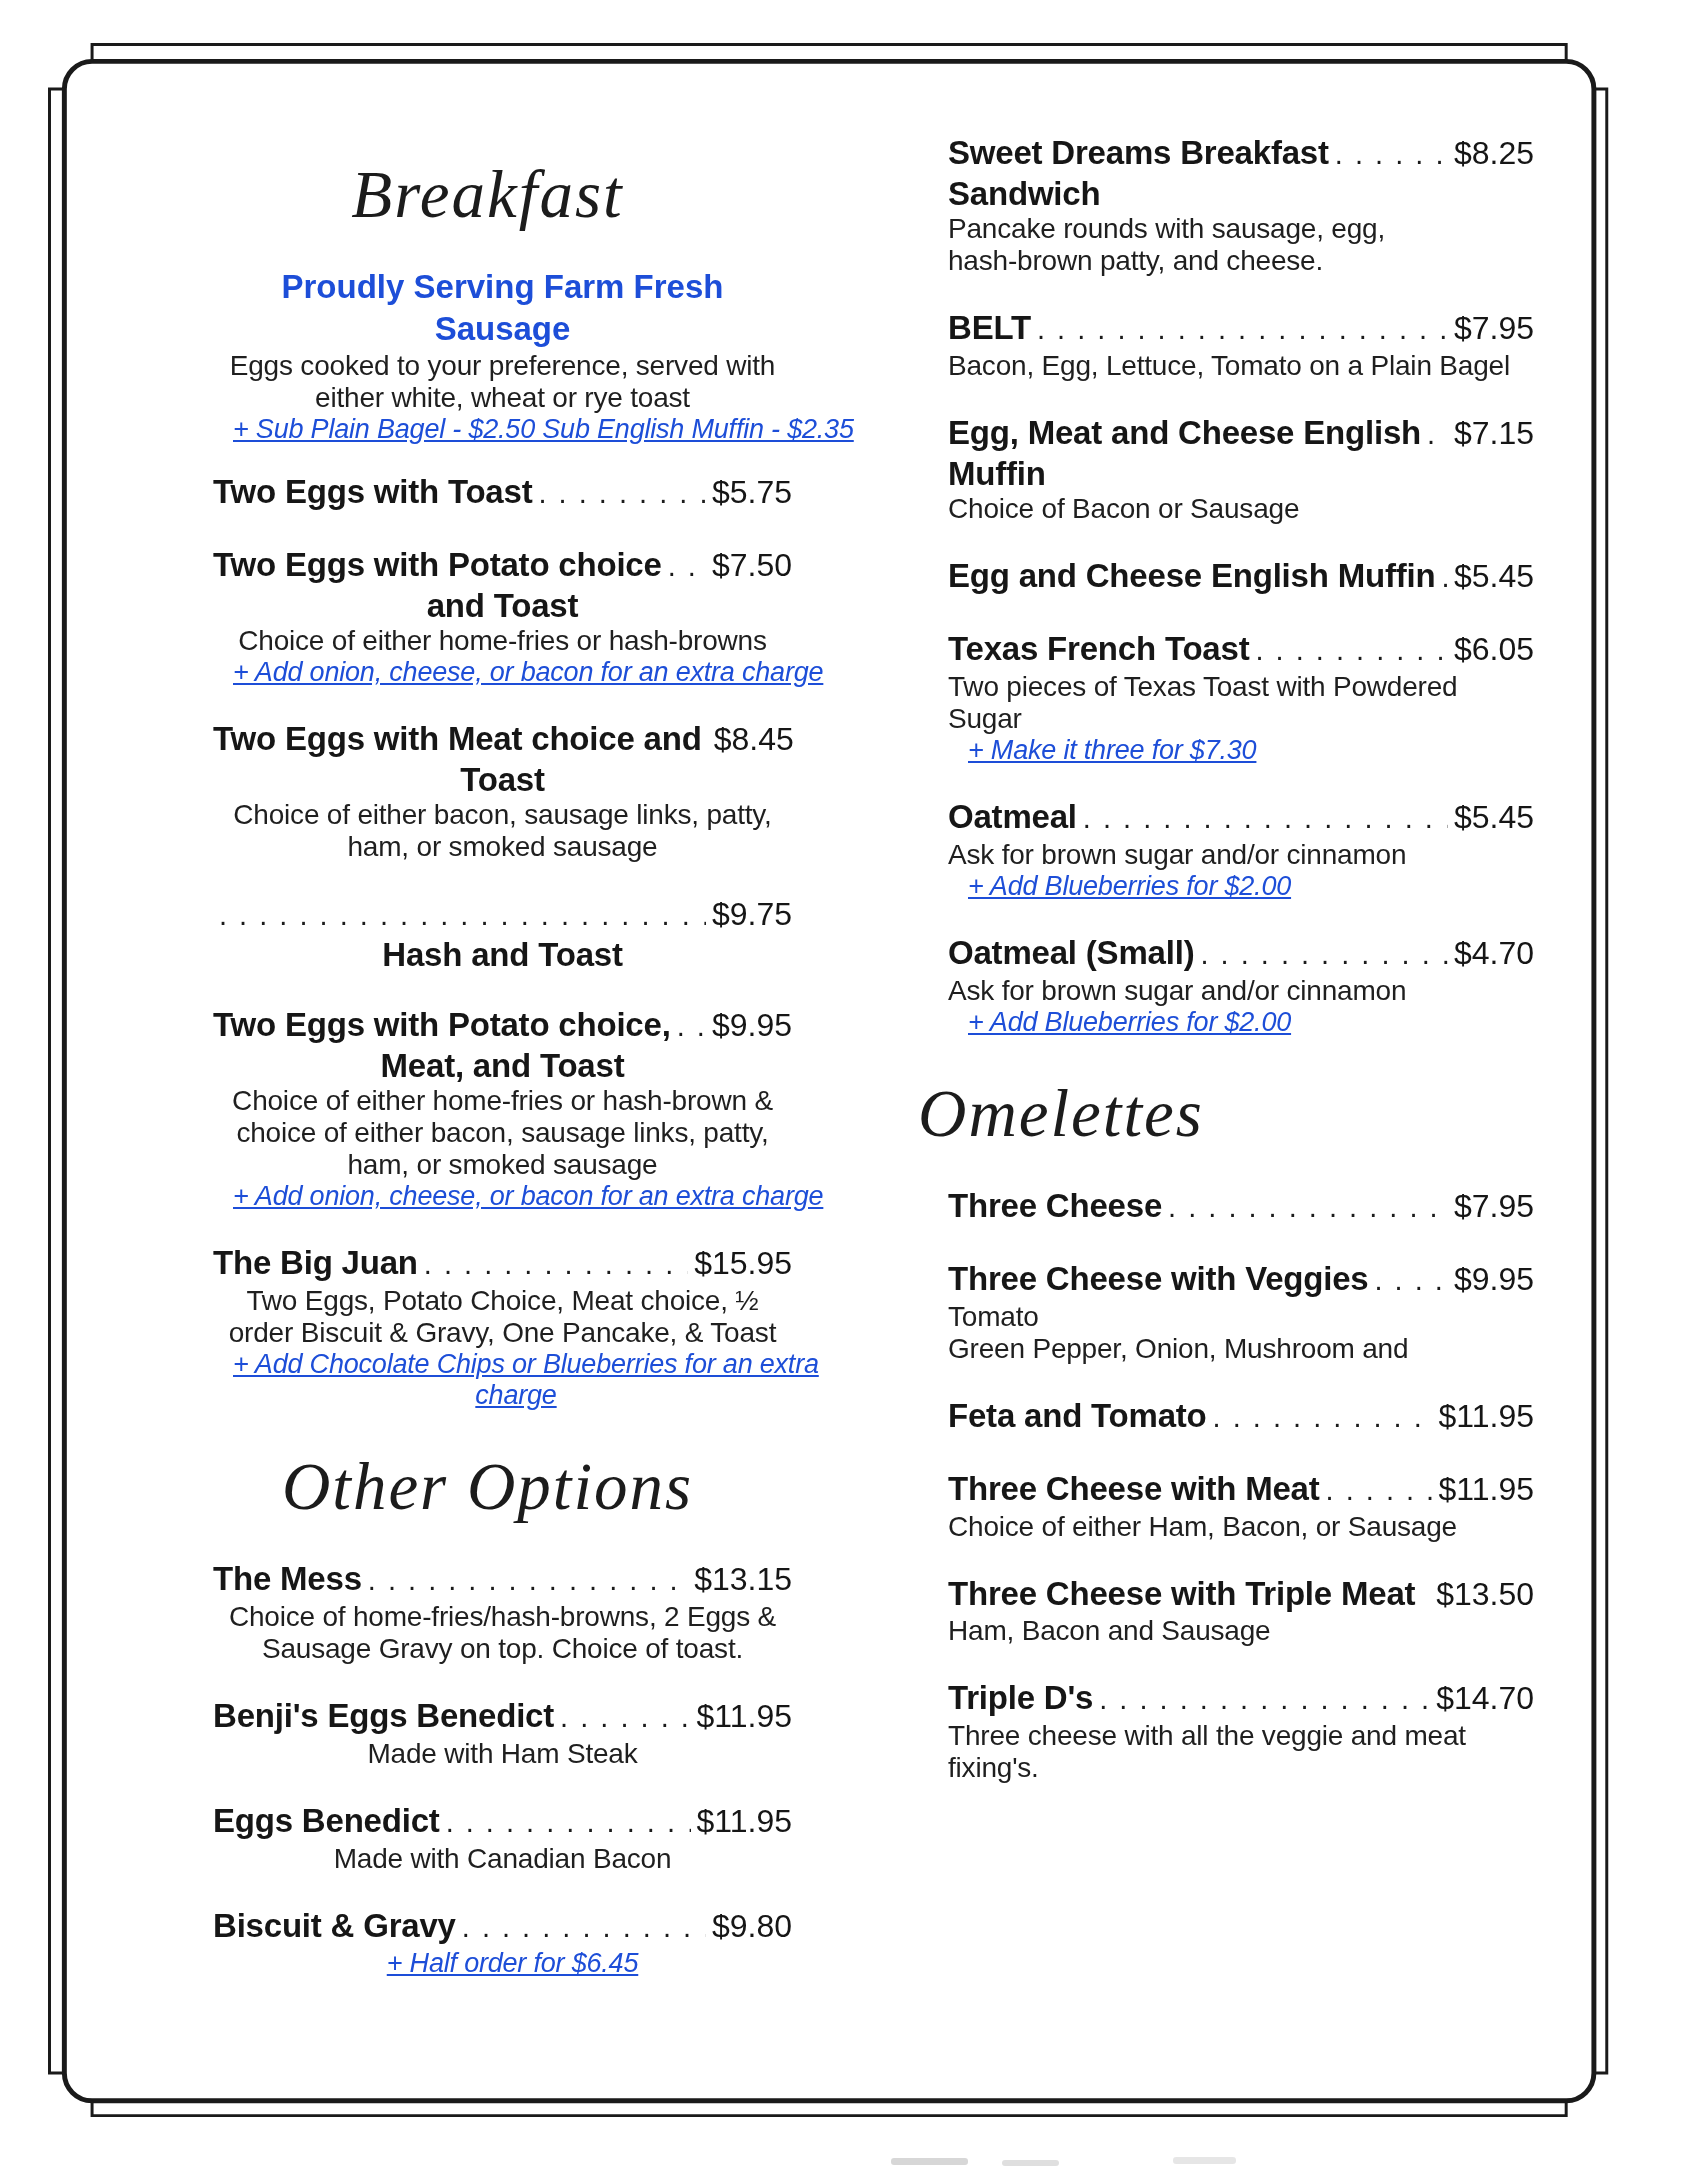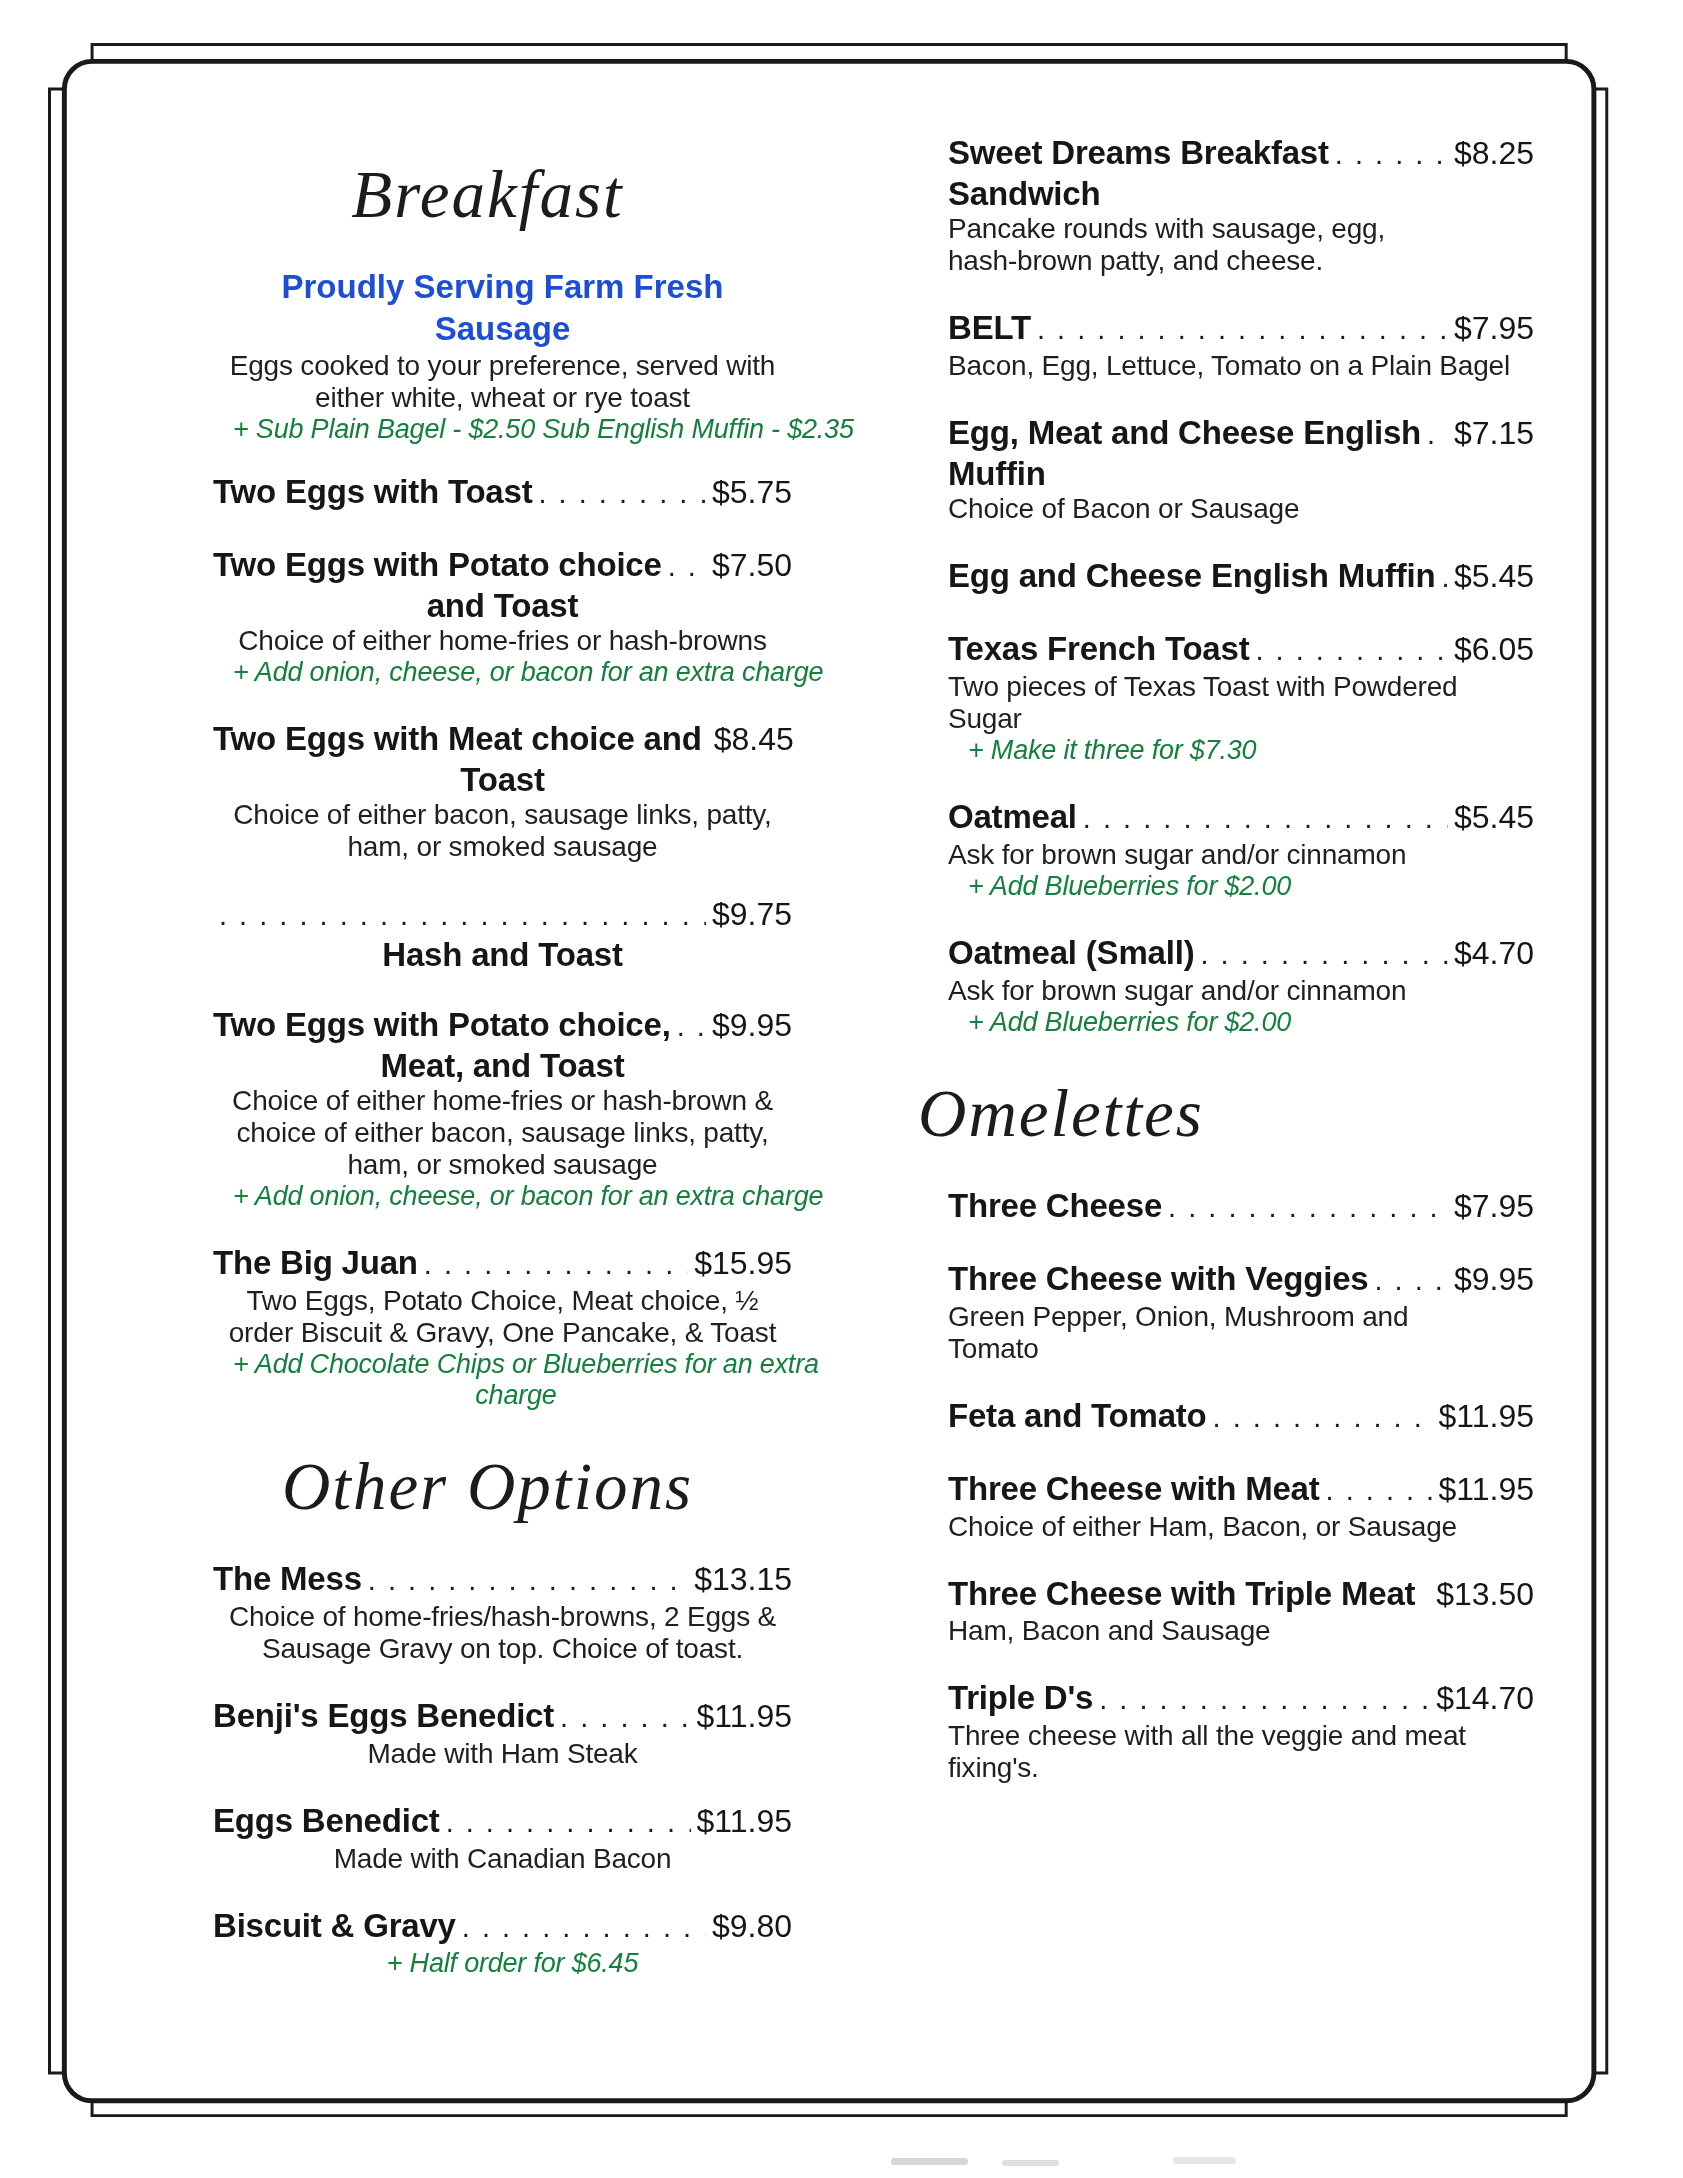--- a/index.html
+++ b/index.html
@@ -36,21 +36,21 @@
     margin:0 6px;color:#1b1b1b;min-width:0;
   }
   .price{
     font-weight:400;font-size:32px;line-height:42px;
     white-space:nowrap;color:#161616;
   }
   .line{white-space:nowrap;}
   .desc{font-size:28px;line-height:32px;color:#1f1f1f;letter-spacing:-0.2px;}
   .note{
     font-style:italic;font-size:27px;line-height:31px;
-    padding-left:20px;color:#15803d;letter-spacing:-0.2px;
+    padding-left:20px;color:#1d4ed8;letter-spacing:-0.2px;text-decoration:underline;
   }
   .note.contnote{padding-left:27px;}
   .intro-title{font-weight:700;font-size:33px;line-height:42px;color:#1d4ed8;}
   .artifact{position:absolute;background:#8d8d8d;border-radius:3px;}
 </style>
 </head>
 <body>
 
 <div class="page">
 
@@ -229,22 +229,22 @@
           <span class="leader">. . . . . . . . . . . . . . . . . . . . . . . . . . . . . . . . . . . . . . . . . . . . . . </span>
           <span class="price">$7.95</span>
         </div>
       </div>
       <div class="item">
         <div class="row">
           <span class="iname">Three Cheese with Veggies</span>
           <span class="leader">. . . . . . . . . . . . . . . . . . . . . . . . . . . . . . . . . . . . . . . . . . . . . . </span>
           <span class="price">$9.95</span>
         </div>
+        <div class="line desc">Tomato</div>
         <div class="line desc">Green Pepper, Onion, Mushroom and</div>
-        <div class="line desc">Tomato</div>
       </div>
       <div class="item">
         <div class="row">
           <span class="iname">Feta and Tomato</span>
           <span class="leader">. . . . . . . . . . . . . . . . . . . . . . . . . . . . . . . . . . . . . . . . . . . . . . </span>
           <span class="price">$11.95</span>
         </div>
       </div>
       <div class="item">
         <div class="row">

